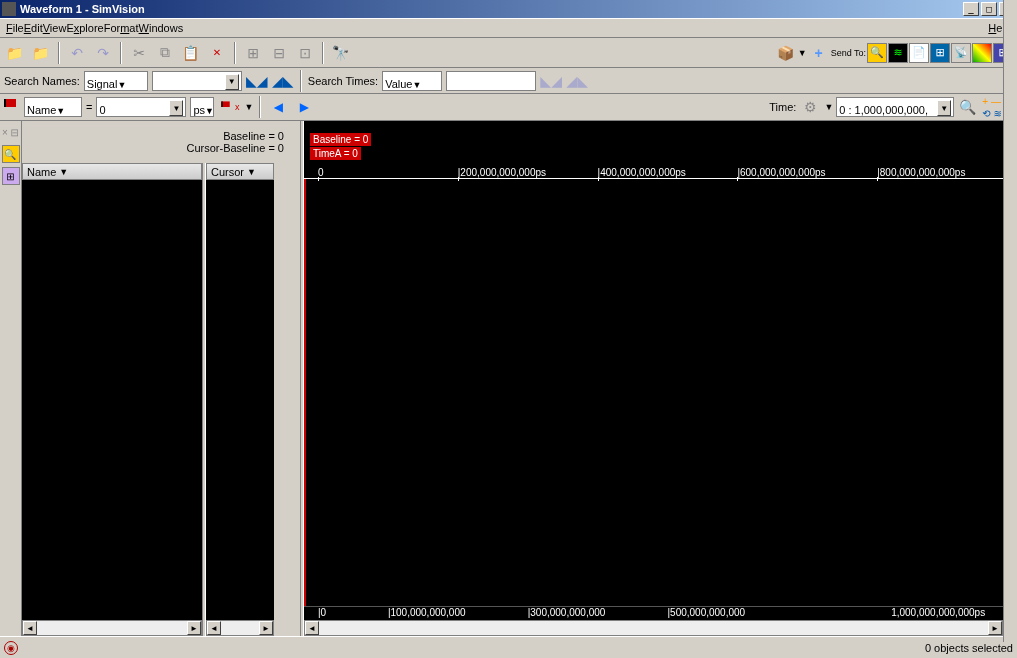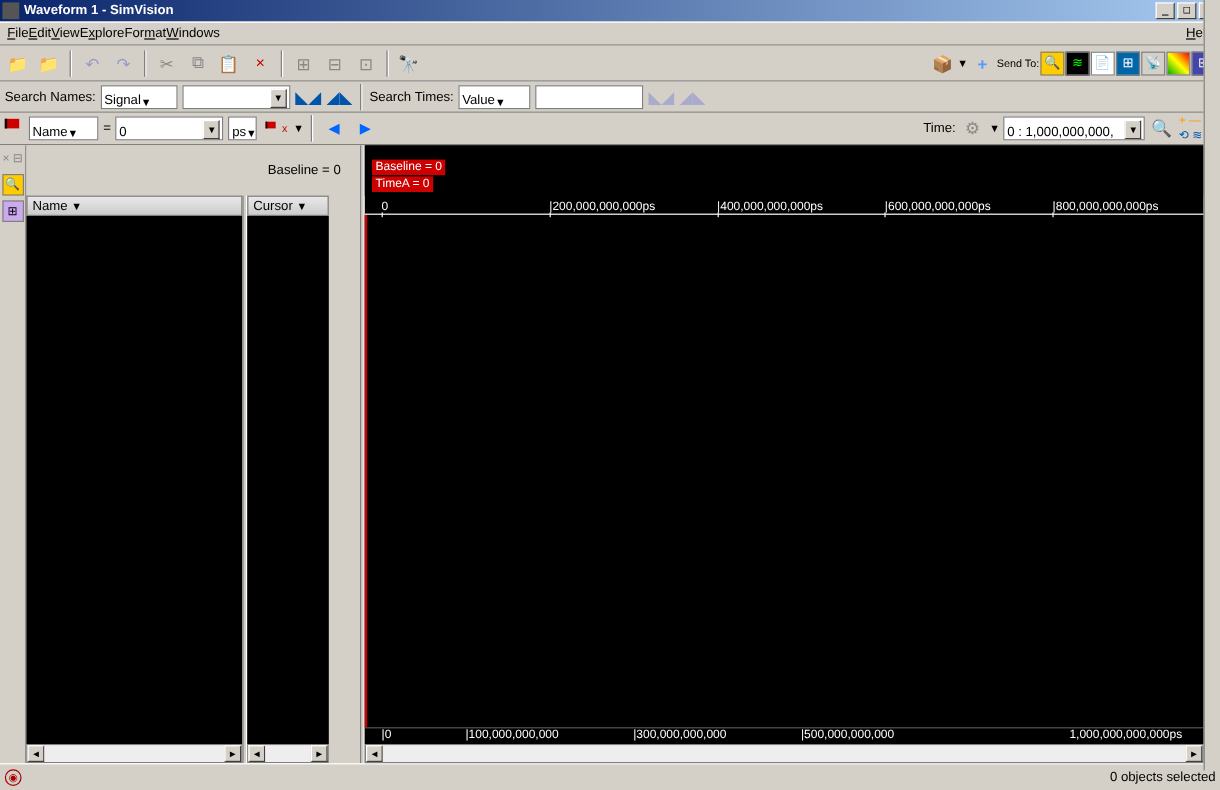--- a/index.html
+++ b/index.html
@@ -181,20 +181,21 @@
 <div class="main">
   <div class="sidecol">
     <div class="sideicon" style="background:#d4d0c8;border:none;color:#888;">× ⊟</div>
     <div class="sideicon" style="background:#fc0;">🔍</div>
     <div class="sideicon" style="background:#cae;">⊞</div>
   </div>
 
   <div style="flex:0 0 278px; display:flex; flex-direction:column;">
     <div class="infobar">
       <div class="row">Baseline = 0</div>
+      <div class="row">Cursor-Baseline = 0</div>
     </div>
     <div style="flex:1; display:flex;">
       <div class="colwrap">
         <div class="colhead">
           <span>Name</span>
           <span class="smallarrow">▼</span>
         </div>
         <div class="colblack"></div>
         <div class="scrollh">
           <div class="arr">◄</div>

